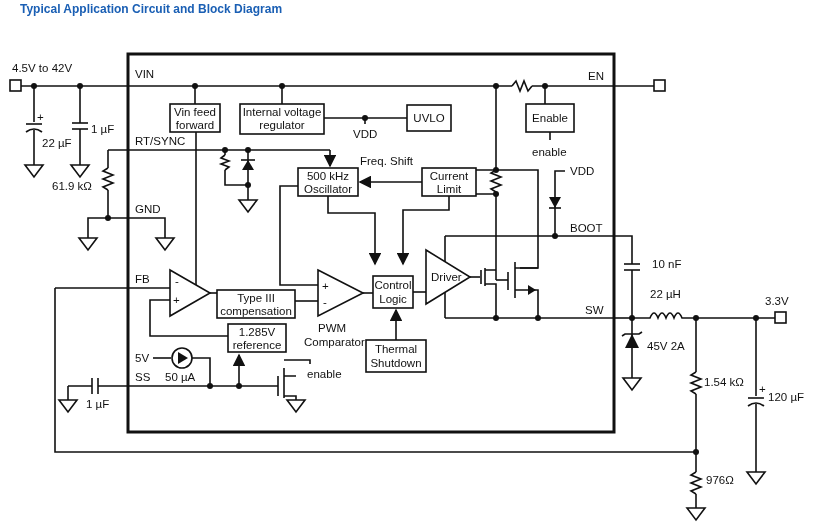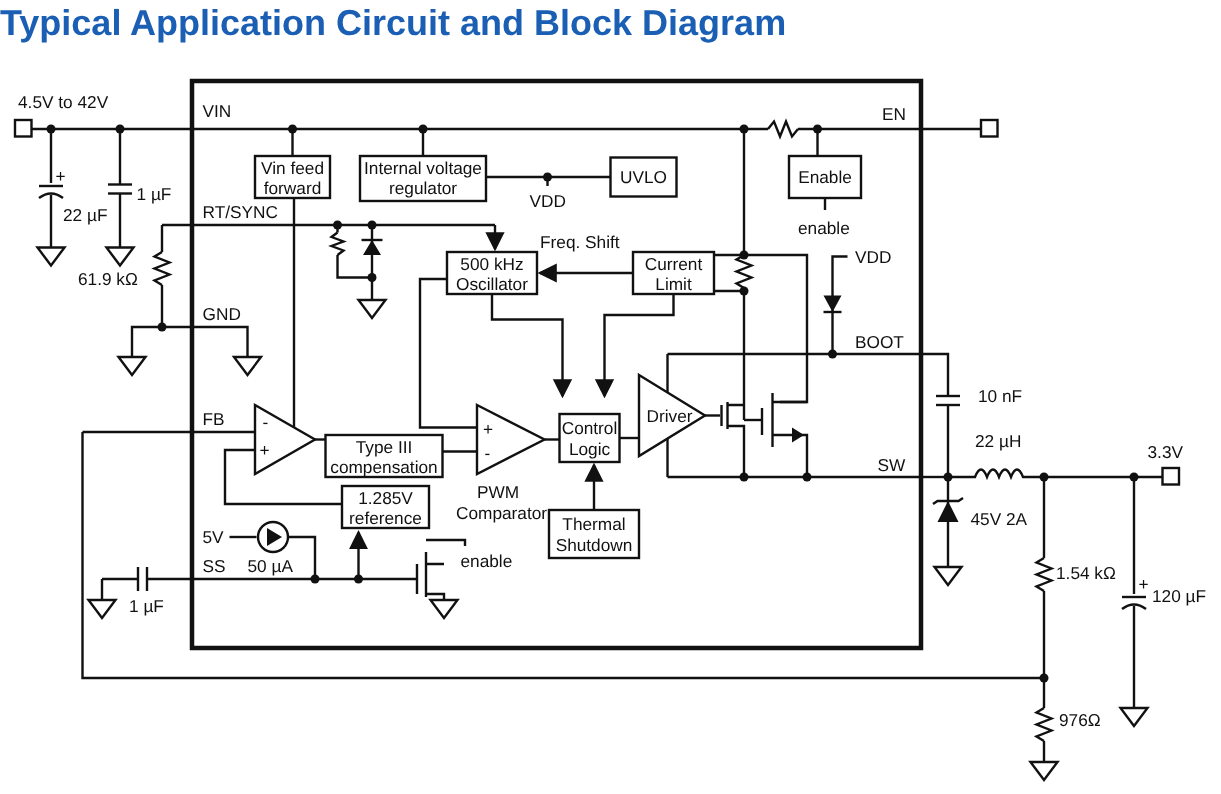--- a/index.html
+++ b/index.html
@@ -1,17 +1,17 @@
 <!DOCTYPE html>
 <html><head>
 <meta charset="utf-8">
 <style>
   html,body{margin:0;padding:0;background:#ffffff;}
   body{width:814px;height:529px;position:relative;overflow:hidden;font-family:"Liberation Sans",sans-serif;}
-  .title{position:absolute;left:0;top:2px;font-size:24px;font-weight:bold;color:#1a5fb4;font-family:"Liberation Sans",sans-serif;}
+  .title{position:absolute;left:20px;top:2px;font-size:12px;font-weight:bold;color:#1a5fb4;font-family:"Liberation Sans",sans-serif;}
   svg{position:absolute;left:0;top:0;}
   svg text{font-family:"Liberation Sans",sans-serif;font-size:11.5px;fill:#111;}
   .w{stroke:#111;stroke-width:1.6;fill:none;}
   .box{stroke:#111;stroke-width:1.6;fill:#fff;}
   .chip{stroke:#111;stroke-width:3;fill:none;}
   .dot{fill:#111;}
 </style>
 </head>
 <body>
 

